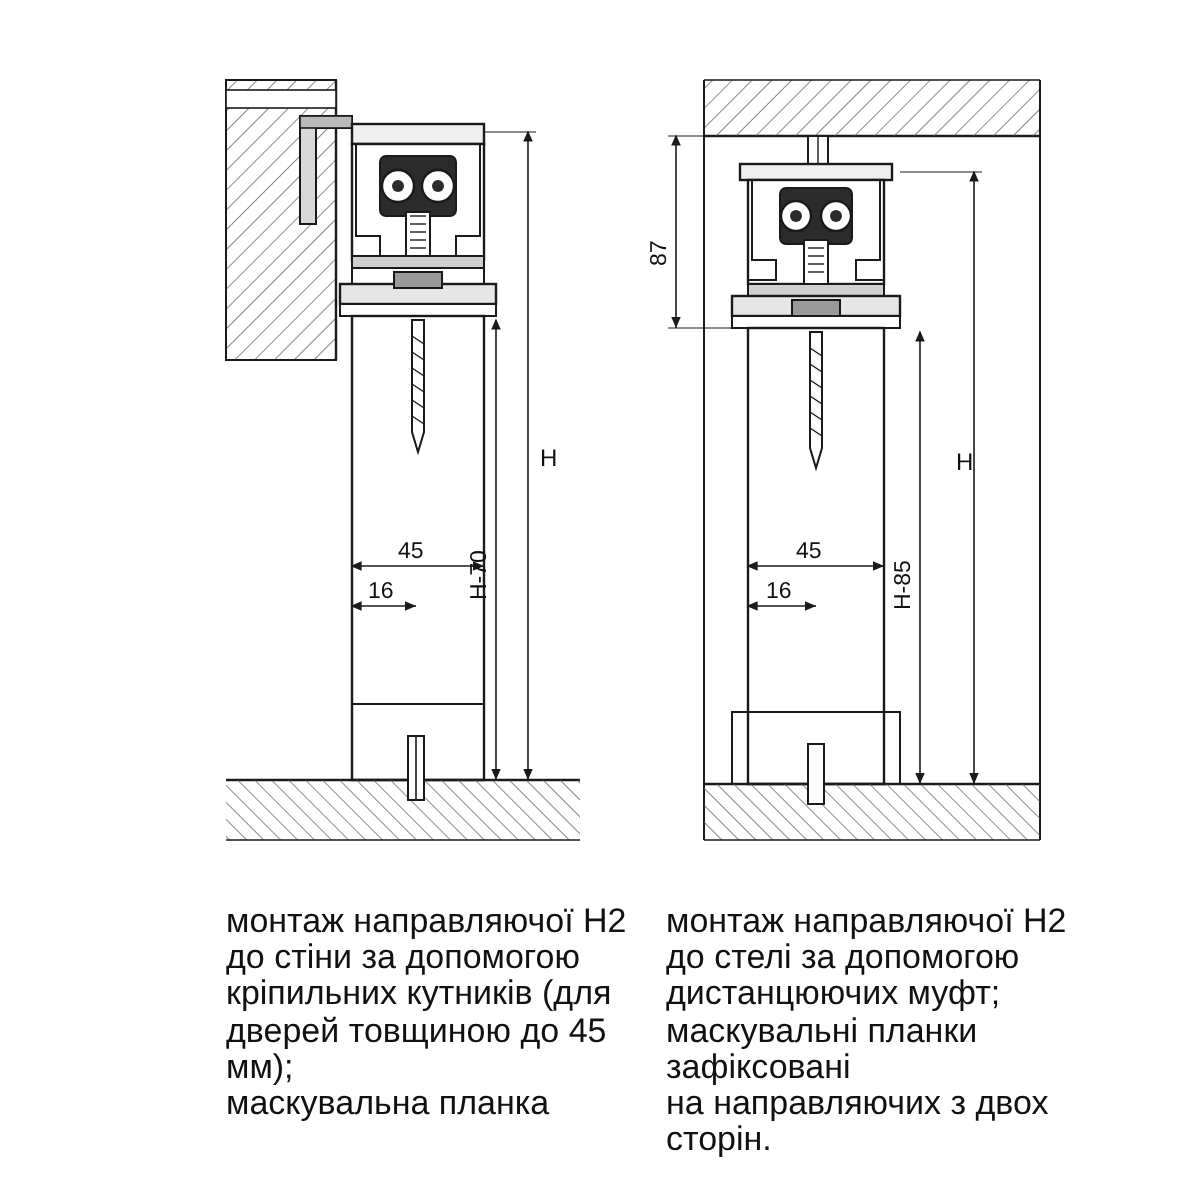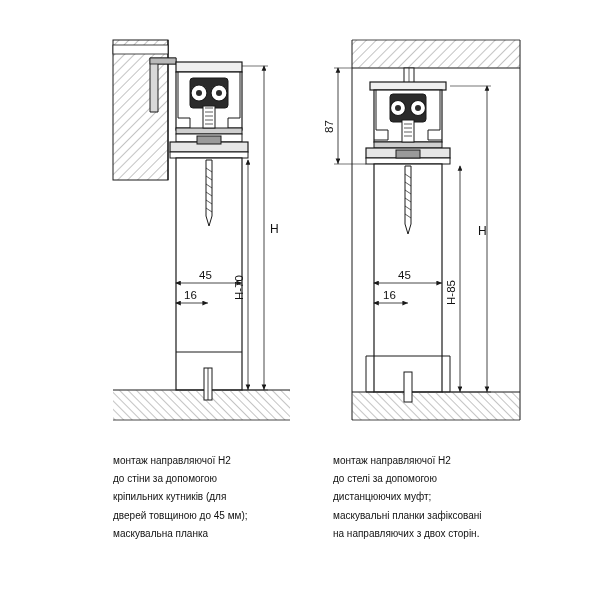--- a/index.html
+++ b/index.html
@@ -28,21 +28,21 @@
   }
   .captions {
     position: absolute;
     left: 0;
     top: 452px;
     width: 600px;
     height: 110px;
   }
   .caption {
     position: absolute;
-    font-size: 10px;
+    font-size: 17px;
     line-height: 18.2px;
     color: #111111;
     white-space: pre-line;
   }
   .caption.left {
     left: 113px;
     width: 215px;
   }
   .caption.right {
     left: 333px;

